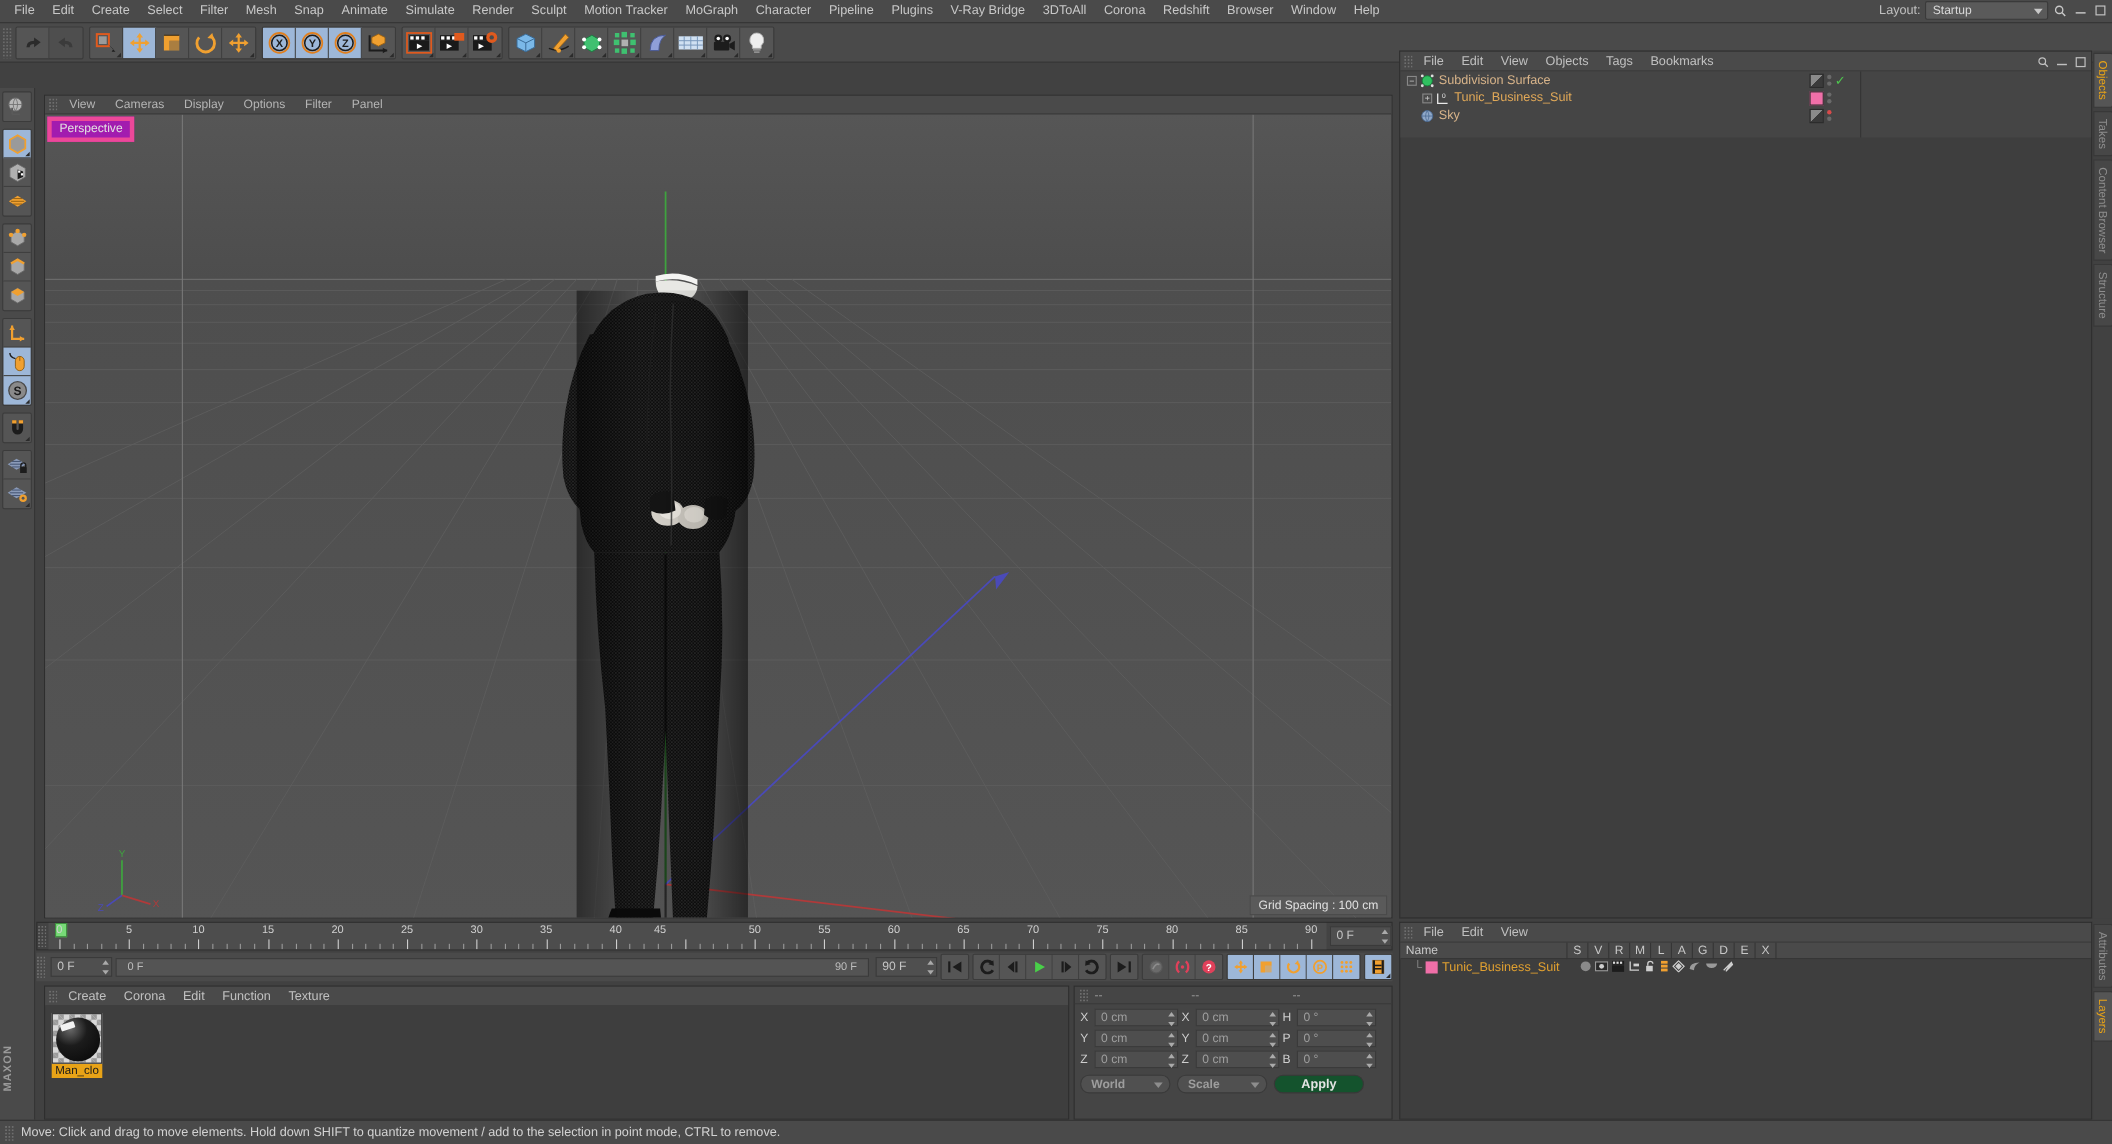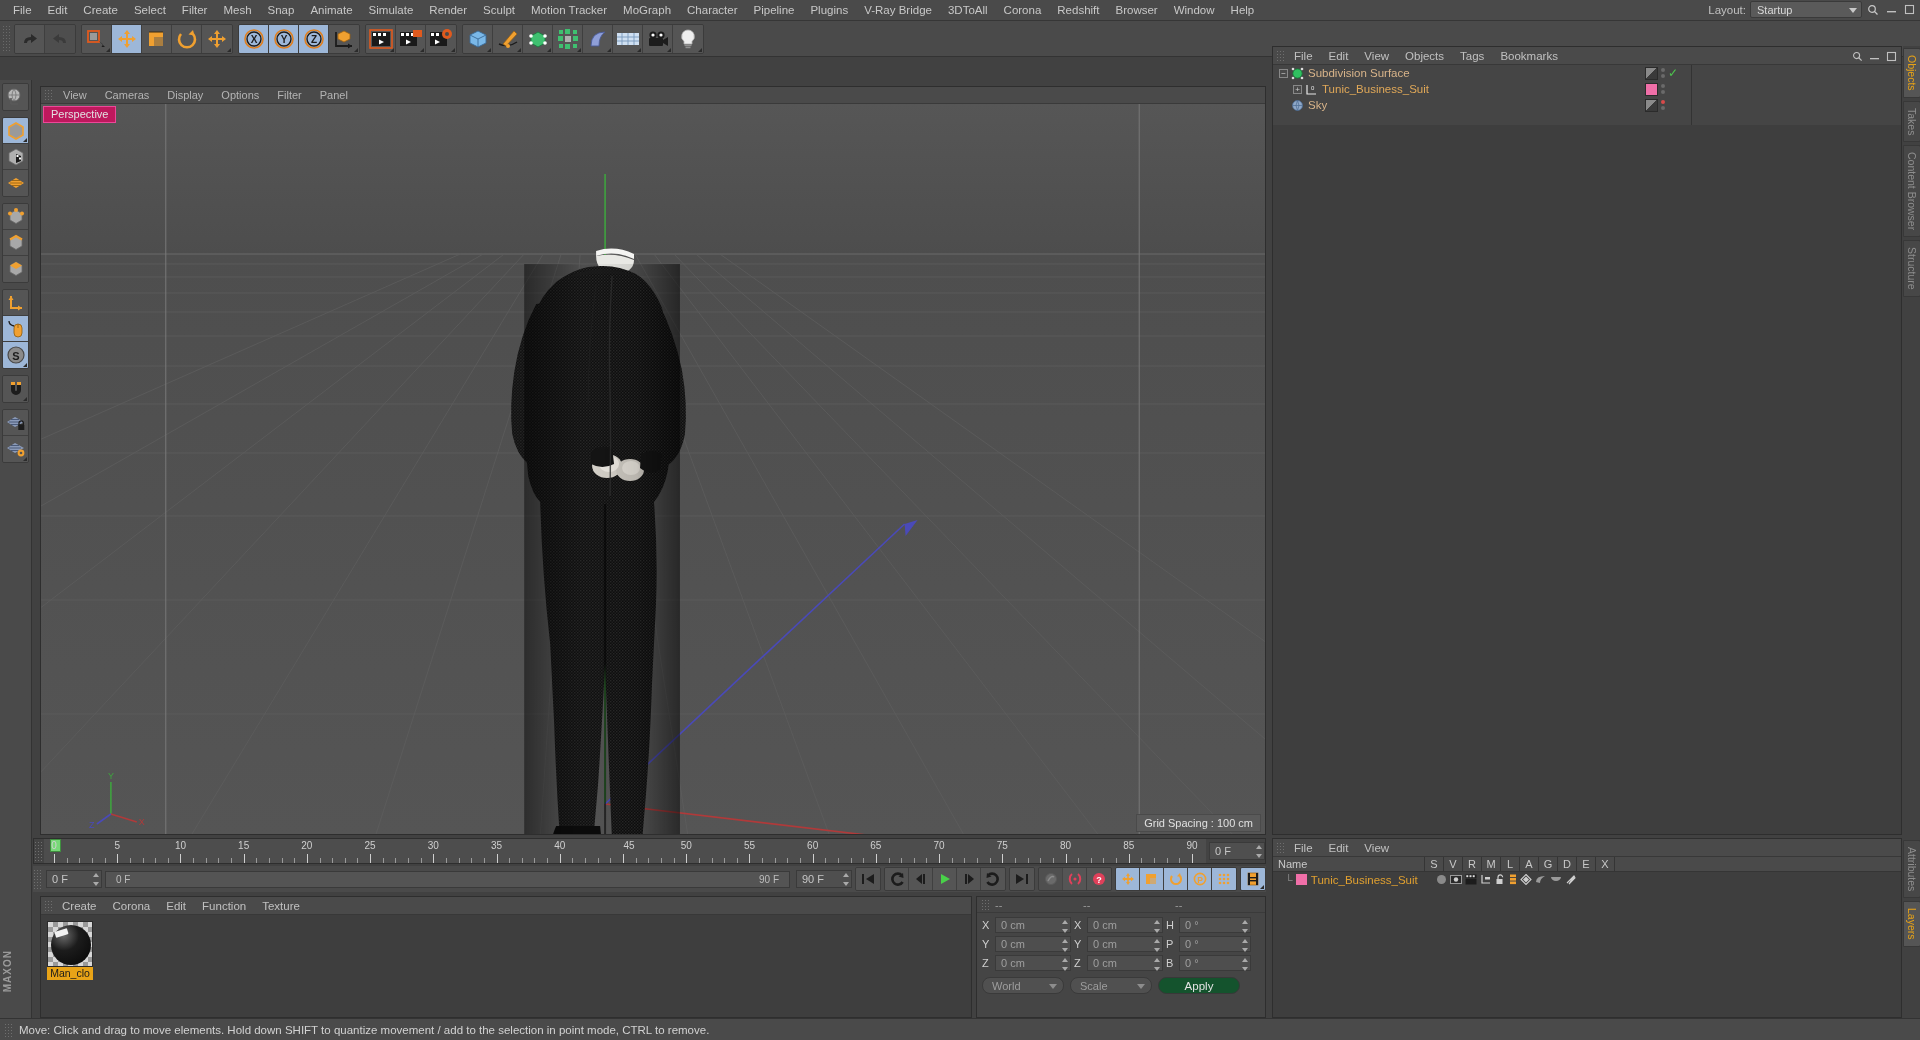--- a/index.html
+++ b/index.html
@@ -129,22 +129,22 @@
   }
   .vp-menu-item { color: #b4b4b4; font-size: 11px; padding: 0 9px; line-height: 17px; }
   .vp-grip {
     width: 8px; height: 12px; margin-right: 2px;
     background-image: radial-gradient(#6f6f6f 38%, transparent 40%);
     background-size: 3px 3px;
   }
   .vp-canvas { position: relative; width: 100%; height: 732px; overflow: hidden; }
   .vp-label {
     position: absolute; left: 2px; top: 2px; z-index: 12;
-    background: #be185d; color: #e2e2e2; font-size: 11px;
-    padding: 1px 7px 2px 7px; border: 1px solid #ec4899;
+    background: #a21caf; color: #e2e2e2; font-size: 11px;
+    padding: 1px 7px 2px 7px; border: 4px solid #ec4899;
   }
   .grid-spacing {
     position: absolute; right: 4px; bottom: 4px; z-index: 12;
     background: #5a5a5a; color: #e0e0e0; font-size: 11px;
     padding: 2px 7px; border: 1px solid #4a4a4a;
   }
   .vp-svg { position: absolute; inset: 0; width: 100%; height: 100%; }
 
   
   .objmgr {
@@ -270,21 +270,21 @@
   }
   .coords-hdr span { display: inline-block; }
   .coord-rows { padding: 4px 5px 0 5px; }
   .coord-row { display: flex; align-items: center; gap: 3px; margin-bottom: 3px; }
   .coord-lbl { width: 10px; color: #cfcfcf; font-size: 11px; text-align: left; flex: none; }
   .coord-field {
     width: 76px; height: 16px; background: #4e4e4e; border: 1px solid #3a3a3a;
     color: #9f9f9f; font-size: 11px; display: flex; align-items: center;
     padding-left: 5px; position: relative; flex: none;
   }
-  .coord-btns { display: flex; gap: 6px; padding: 3px 5px 0 5px; align-items: center; }
+  .coord-btns { display: flex; gap: 6px; padding: 3px 5px 0 5px; align-items: center; font-weight: bold; }
   .coord-sel {
     width: 82px; height: 17px; background: #505050; border: 1px solid #3a3a3a;
     border-radius: 8px; color: #9d9d9d; font-size: 11px;
     display: flex; align-items: center; padding-left: 9px; position: relative;
   }
   .coord-sel .caret {
     position: absolute; right: 6px; top: 6px; width: 0; height: 0;
     border-left: 4px solid transparent; border-right: 4px solid transparent;
     border-top: 5px solid #8d8d8d;
   }
@@ -969,21 +969,21 @@
       <div class="tl-marker" style="left: 6px;"></div>
     <div class="tl-tick-lbl" style="left: 10px;">0</div>
         <div class="tl-tick-lbl" style="left: 73.2222px;">5</div>
         <div class="tl-tick-lbl" style="left: 136.444px;">10</div>
         <div class="tl-tick-lbl" style="left: 199.667px;">15</div>
         <div class="tl-tick-lbl" style="left: 262.889px;">20</div>
         <div class="tl-tick-lbl" style="left: 326.111px;">25</div>
         <div class="tl-tick-lbl" style="left: 389.333px;">30</div>
         <div class="tl-tick-lbl" style="left: 452.556px;">35</div>
         <div class="tl-tick-lbl" style="left: 515.778px;">40</div>
-        <div class="tl-tick-lbl" style="left: 585px;">45</div>
+        <div class="tl-tick-lbl" style="left: 556px;">45</div>
         <div class="tl-tick-lbl" style="left: 642.222px;">50</div>
         <div class="tl-tick-lbl" style="left: 705.444px;">55</div>
         <div class="tl-tick-lbl" style="left: 768.667px;">60</div>
         <div class="tl-tick-lbl" style="left: 831.889px;">65</div>
         <div class="tl-tick-lbl" style="left: 895.111px;">70</div>
         <div class="tl-tick-lbl" style="left: 958.333px;">75</div>
         <div class="tl-tick-lbl" style="left: 1021.56px;">80</div>
         <div class="tl-tick-lbl" style="left: 1084.78px;">85</div>
         <div class="tl-tick-lbl" style="left: 1148px;">90</div>
         <div class="tl-tick" style="left: 10px; height: 9px; background: rgb(207, 207, 207);"></div>

